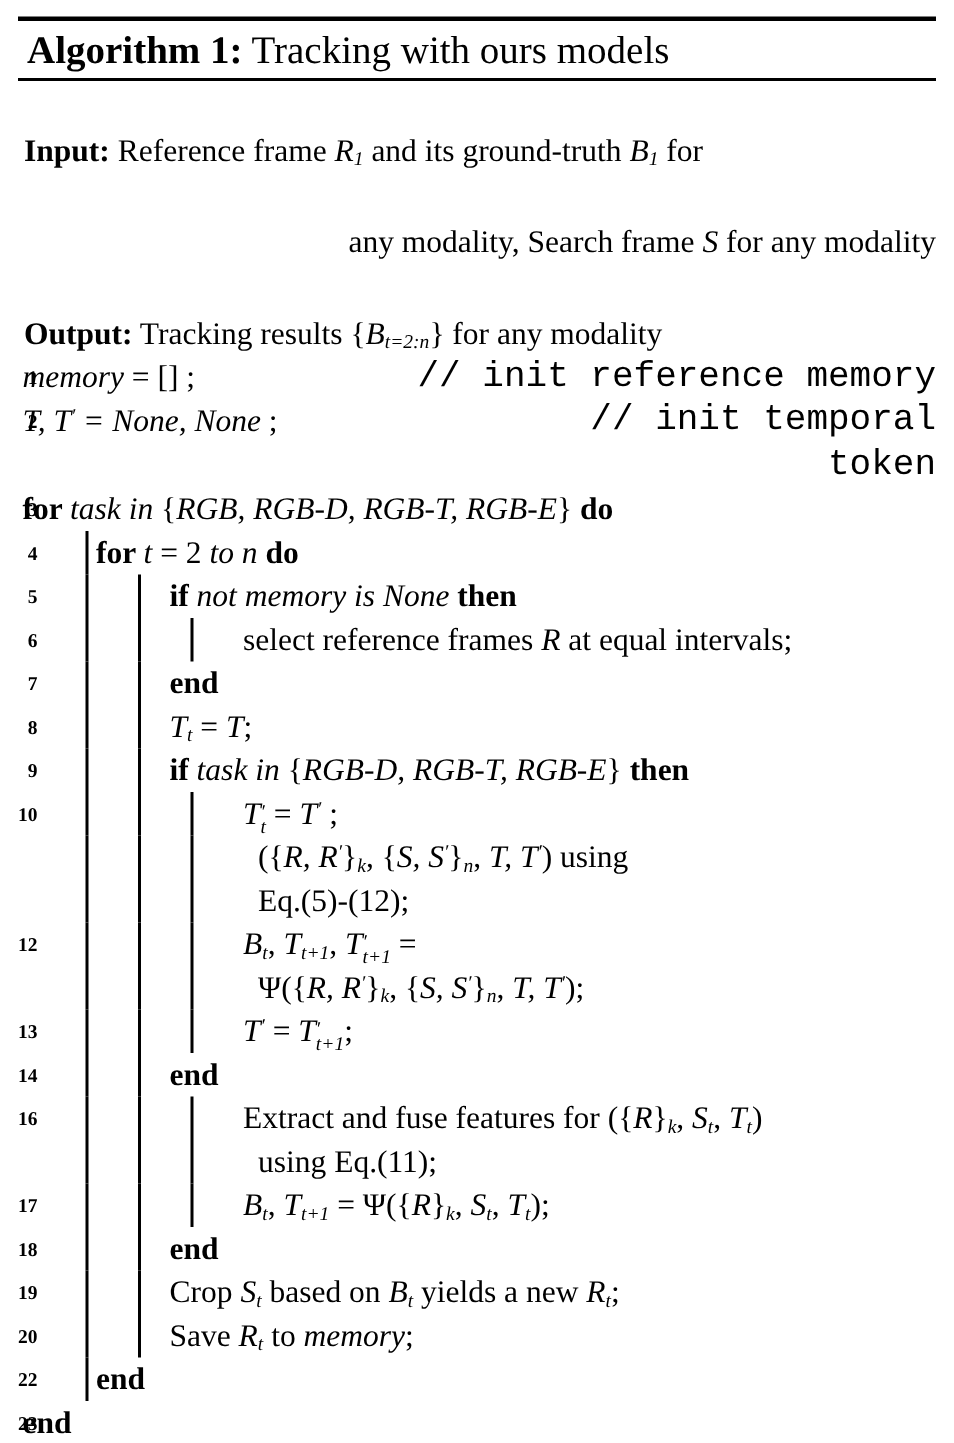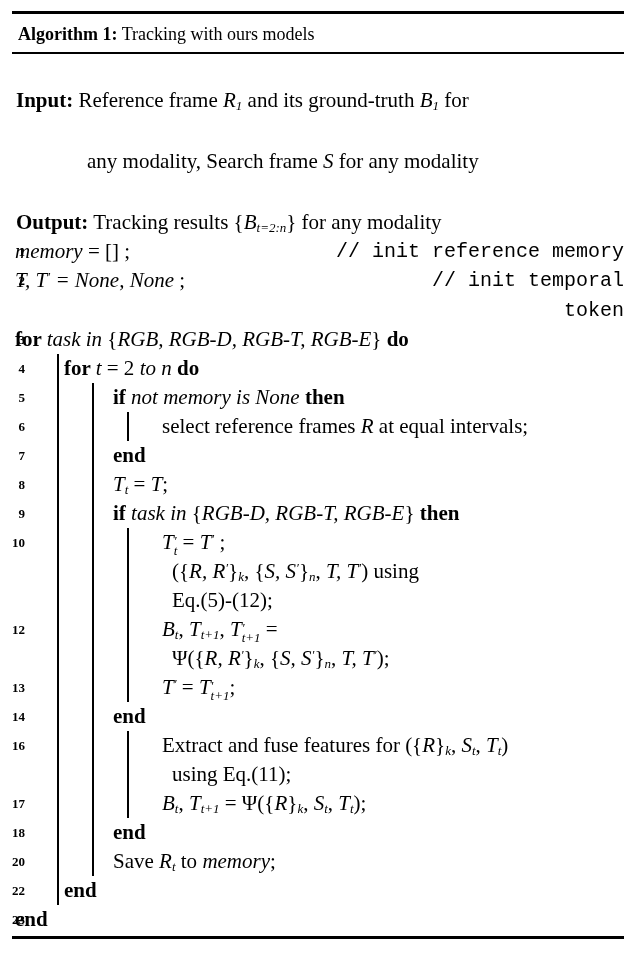--- a/index.html
+++ b/index.html
@@ -6,40 +6,40 @@
   .page{
     width:636px;height:962px;box-sizing:border-box;
     padding-top:11px;position:relative;overflow:hidden;
     background:#fff;color:#000;
     font-family:"Liberation Serif","DejaVu Serif",serif;
   }
   .rule{background:#000;margin:0 12px;}
   .rule.top{height:2.5px;}
   .rule.mid{height:2px;}
   .rule.bottom{height:3px;margin-top:2px;}
-  .caption{font-size:18px;line-height:32px;padding:4px 0 2px 18px;}
+  .caption{font-size:26px;line-height:32px;padding:4px 0 2px 18px;}
   .caption b{font-weight:bold;}
   .row{position:relative;}
   .hdr{font-size:21px;line-height:30px;margin-top:31px;}
   .code{font-size:21px;line-height:29px;}
   .num{
     position:absolute;left:0;top:0;width:25px;text-align:right;
     font-size:13px;font-weight:bold;line-height:29px;
   }
   .bar{position:absolute;top:0;bottom:0;width:1.5px;background:#000;}
   .b1{left:57px;} .b2{left:92px;} .b3{left:127px;}
   .txt{display:block;padding-right:12px;}
   .lv0{padding-left:15px;}
   .lv1{padding-left:64px;}
   .lv2{padding-left:113px;}
   .lv3{padding-left:162px;}
   .lv3.hang{padding-left:172px;}
   i,.m{font-style:italic;}
   b{font-weight:bold;}
-  .mono{font-family:"Liberation Mono","DejaVu Sans Mono",monospace;font-size:20px;}
+  .mono{font-family:"Liberation Mono","DejaVu Sans Mono",monospace;font-size:24px;}
   .cmt-r{position:absolute;right:12px;top:0;line-height:29px;}
   sub{font-size:13px;font-style:italic;line-height:0;vertical-align:-3px;}
   sup{font-size:13px;font-style:italic;line-height:0;vertical-align:6px;}
   .ss{
     display:inline-block;vertical-align:-6px;font-size:13px;
     line-height:10px;font-style:italic;text-align:left;
   }
   .ssa,.ssb{display:block;}
 </style>
 </head>
@@ -49,21 +49,21 @@
   <div class="rule top"></div>
   <div class="caption">
     <b>Algorithm 1:</b><span> Tracking with ours models</span>
   </div>
   <div class="rule mid"></div>
   <div>
       <div class="row hdr">
         <span class="txt lv0" style="padding-left: 16px;"><b>Input:</b><span> Reference frame </span><i class="m">R</i><sub>1</sub><span> and its ground-truth </span><i class="m">B</i><sub>1</sub><span> for</span></span>
       </div>
       <div class="row hdr">
-        <span class="txt lv0" style="padding-left: 87px;"><span>any modality, Search frame </span><i class="m">S</i><span> for any modality</span></span>
+        <span class="txt lv0" style="padding-left: 87px; text-align: right;"><span>any modality, Search frame </span><i class="m">S</i><span> for any modality</span></span>
       </div>
       <div class="row hdr">
         <span class="txt lv0" style="padding-left: 16px;"><b>Output:</b><span> Tracking results {</span><i class="m">B</i><sub>t=2:n</sub><span>} for any modality</span></span>
       </div>
     </div>
   <div>
       <div class="row code">
         <span class="num">1</span>
         <span class="txt lv0"><i class="m">memory</i><span> = [] ;</span><span class="mono cmt-r">// init reference memory</span></span>
       </div>
@@ -177,20 +177,26 @@
         <span class="bar b1"></span>
         <span class="bar b2"></span>
         <span class="bar b3"></span>
         <span class="txt lv3"><i class="m">B</i><sub>t</sub><span>, </span><i class="m">T</i><sub>t+1</sub><span> = Ψ({</span><i class="m">R</i><span>}</span><sub>k</sub><span>, </span><i class="m">S</i><sub>t</sub><span>, </span><i class="m">T</i><sub>t</sub><span>);</span></span>
       </div>
       <div class="row code">
         <span class="num">18</span>
         <span class="bar b1"></span>
         <span class="bar b2"></span>
         <span class="txt lv2"><b>end</b></span>
+      </div>
+      <div class="row code">
+        <span class="num">19</span>
+        <span class="bar b1"></span>
+        <span class="bar b2"></span>
+        <span class="txt lv2"><span>Crop </span><i class="m">S</i><sub>t</sub><span> based on </span><i class="m">B</i><sub>t</sub><span> yields a new </span><i class="m">R</i><sub>t</sub><span>;</span></span>
       </div>
       <div class="row code">
         <span class="num">20</span>
         <span class="bar b1"></span>
         <span class="bar b2"></span>
         <span class="txt lv2"><span>Save </span><i class="m">R</i><sub>t</sub><span> to </span><i class="m">memory</i><span>;</span></span>
       </div>
       <div class="row code">
         <span class="num">22</span>
         <span class="bar b1"></span>

